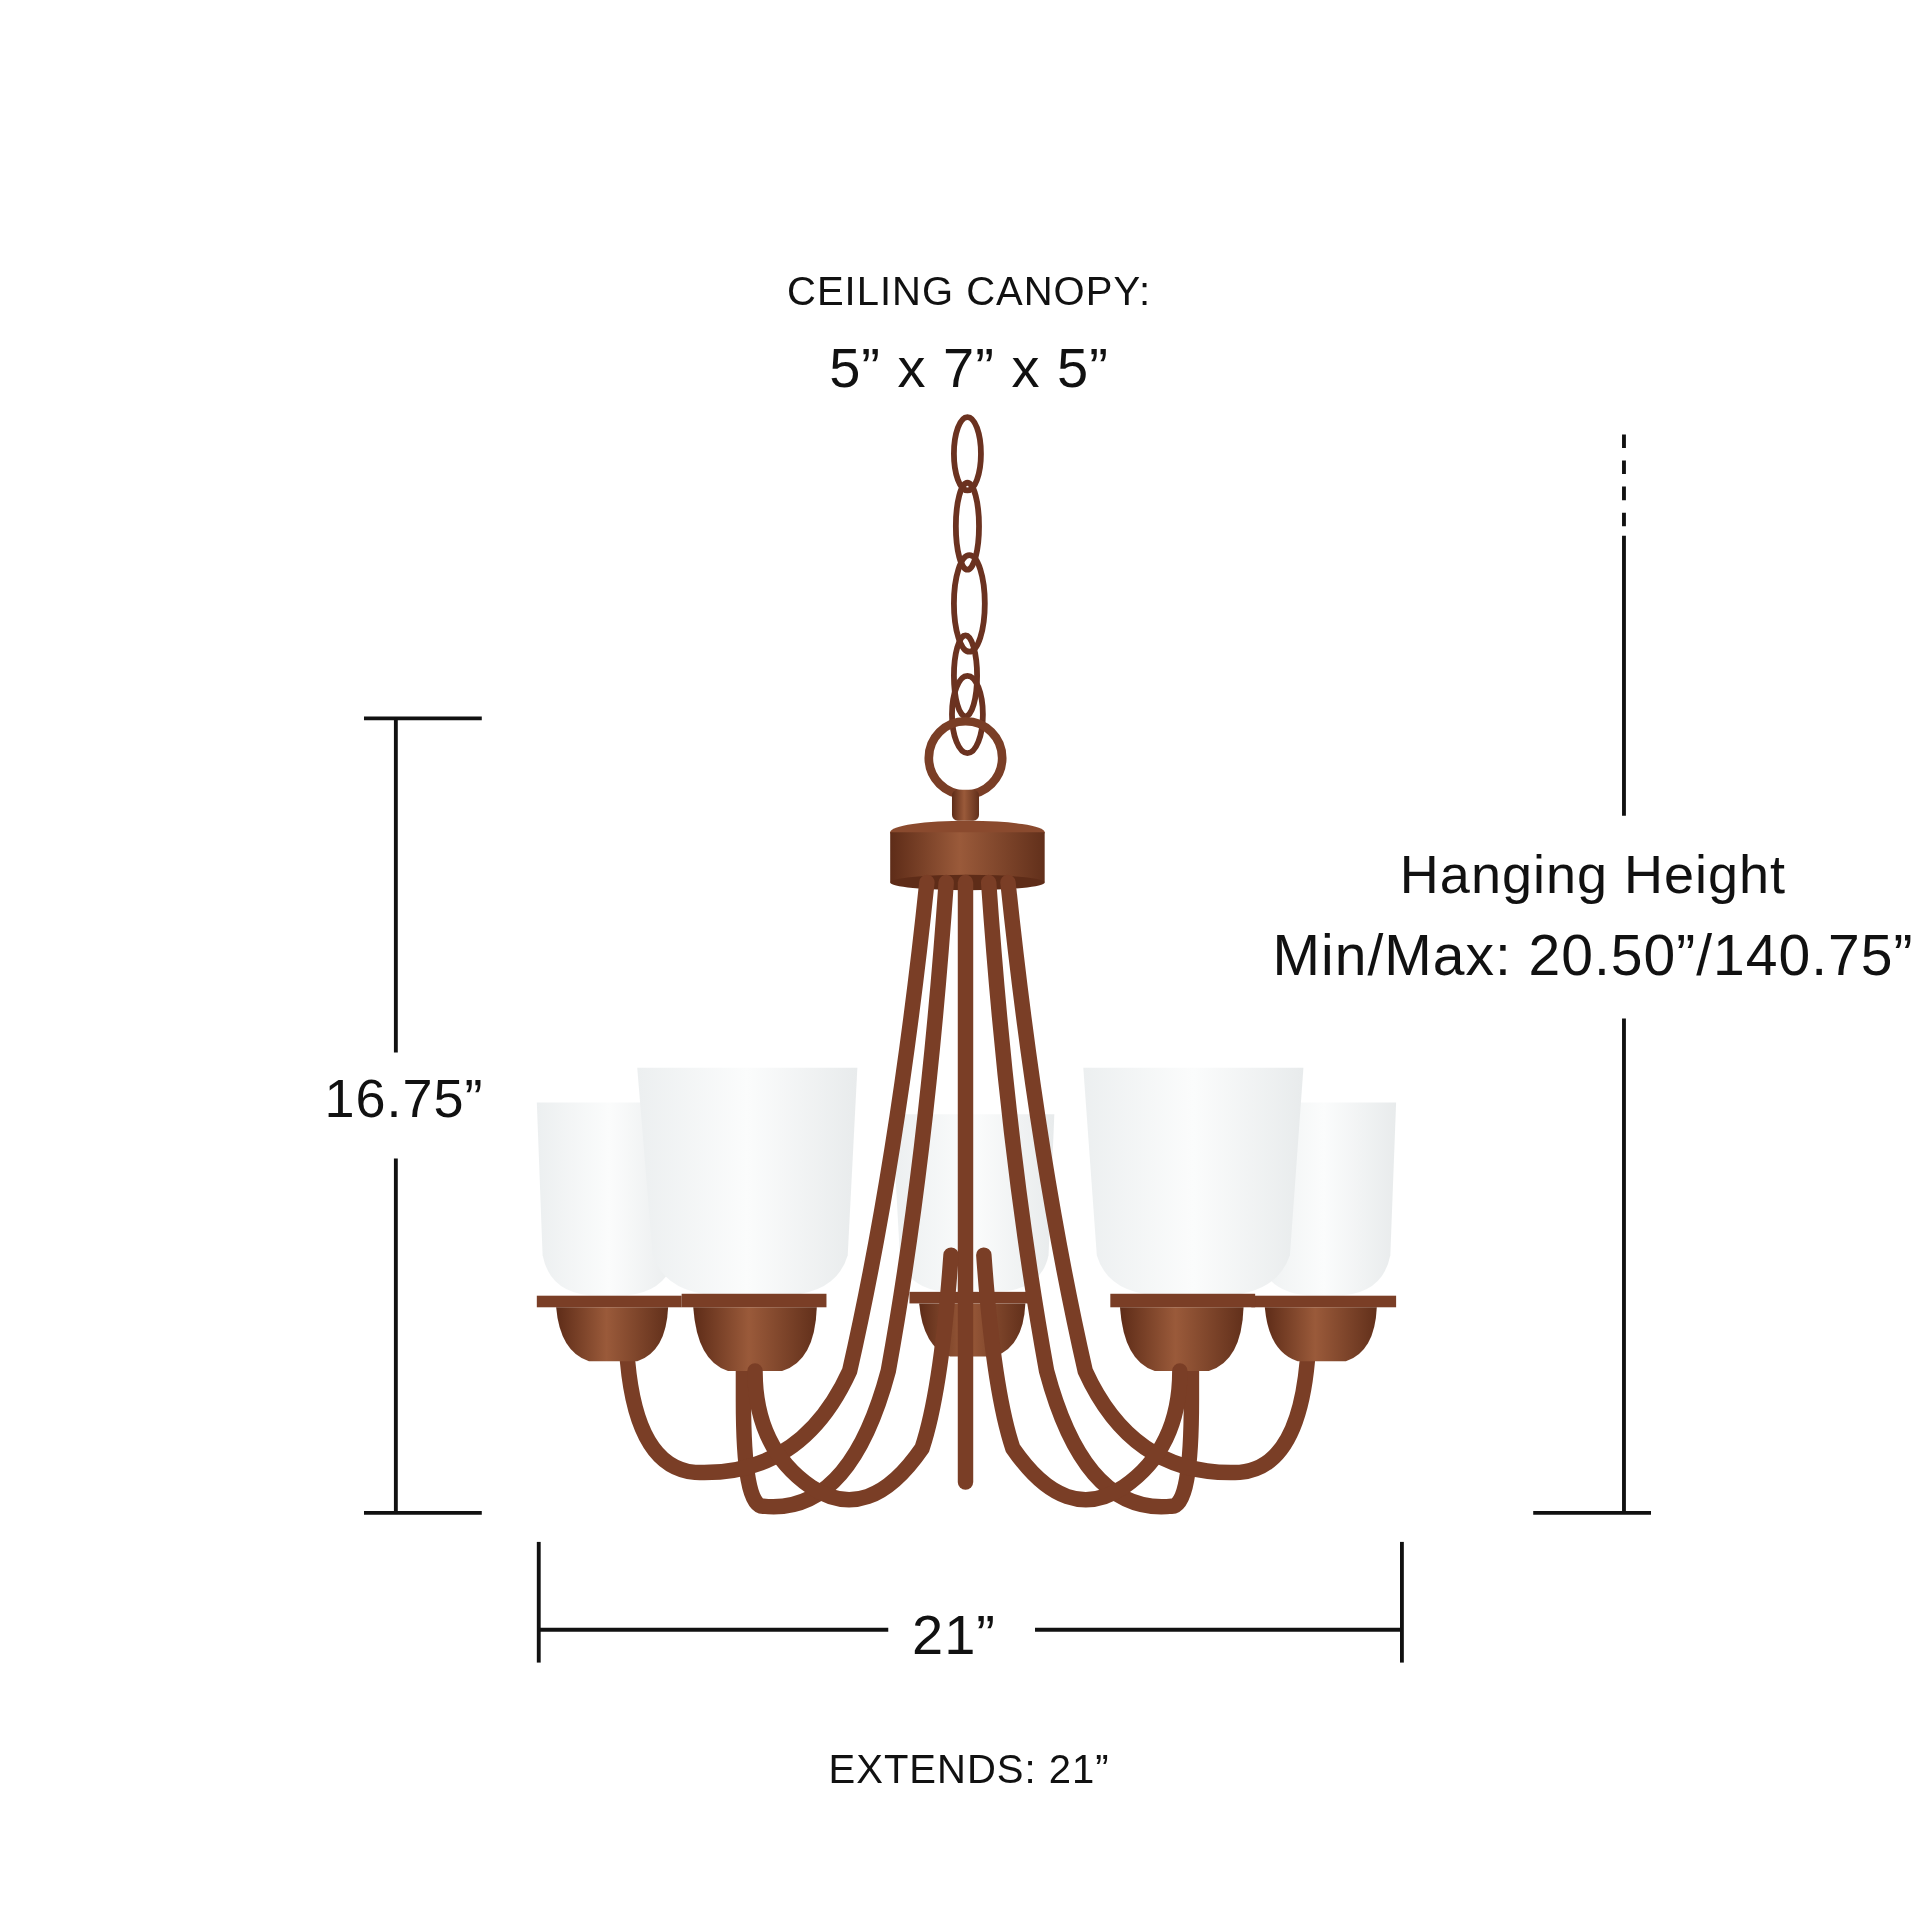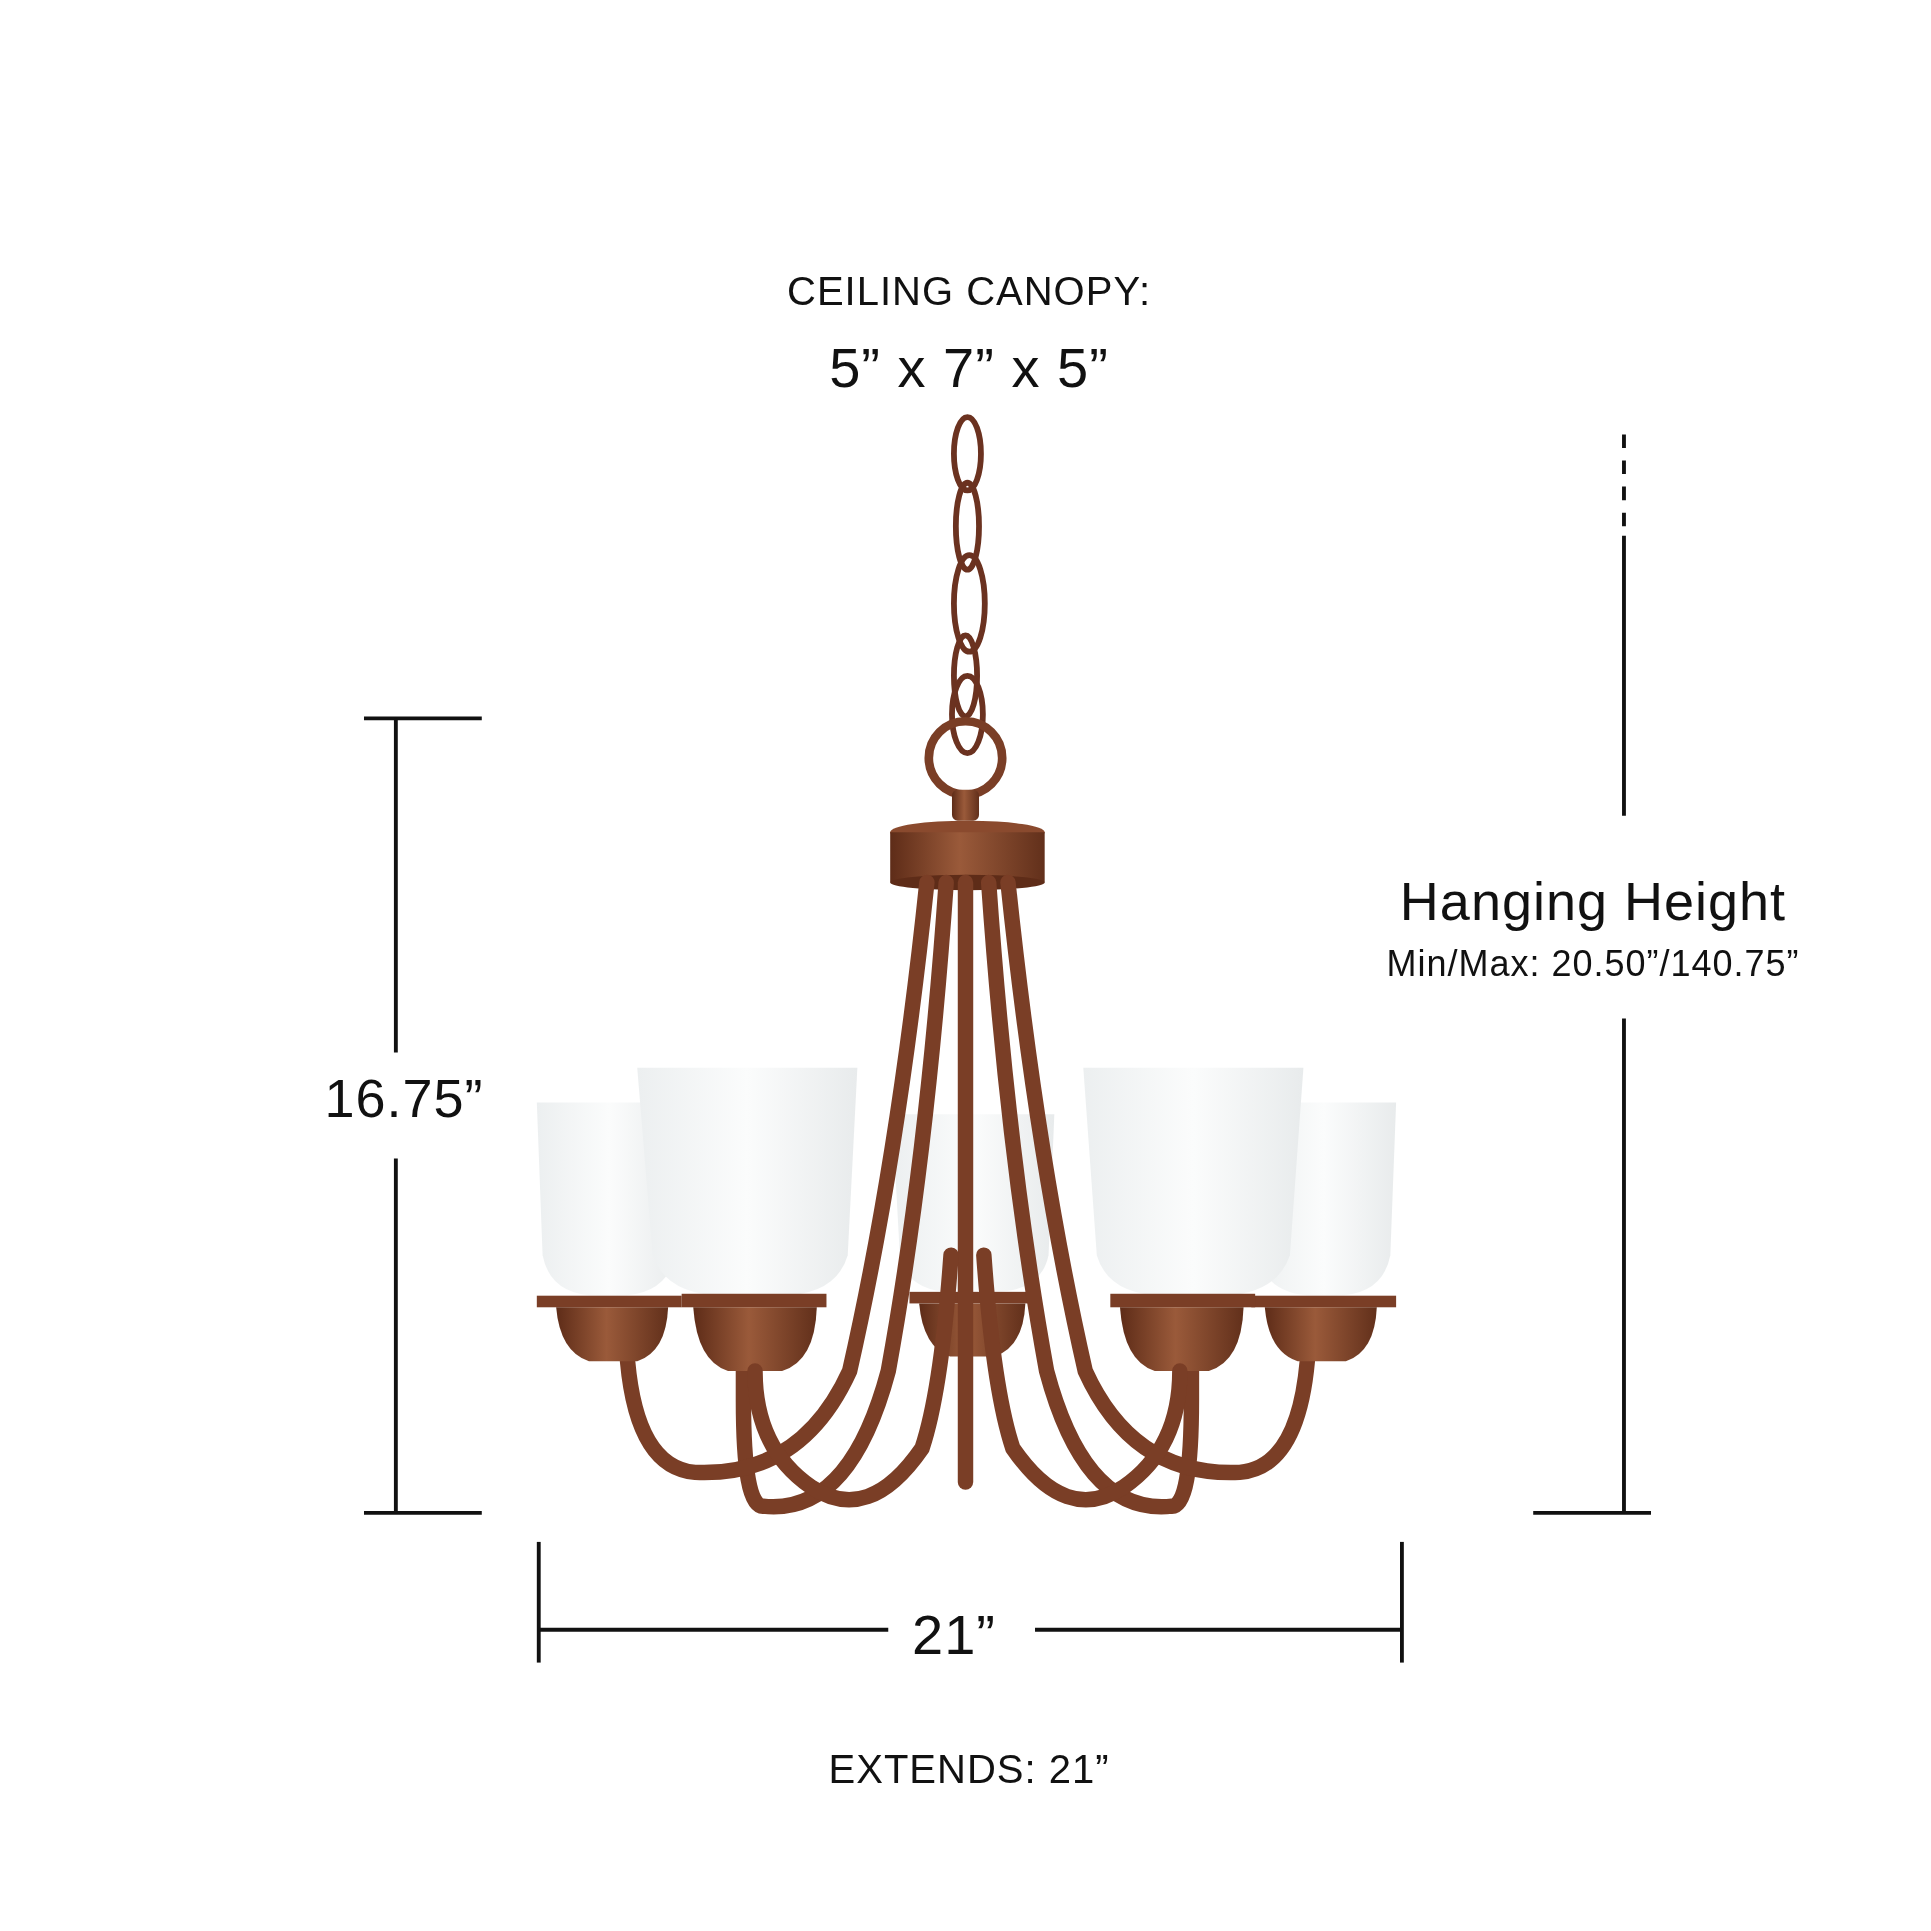--- a/index.html
+++ b/index.html
@@ -2,22 +2,22 @@
 <html><head>
   <meta charset="utf-8">
   <style>
     html, body { margin: 0; padding: 0; background: #ffffff; }
     body { width: 1931px; height: 1931px; position: relative; overflow: hidden;
            font-family: "Liberation Sans", "DejaVu Sans", sans-serif; color: #111111; }
     .label { position: absolute; font-weight: 400; letter-spacing: 1px; line-height: 1.15; white-space: nowrap; }
     .center { text-align: center; transform: translateX(-50%); }
     #canopy-title { left: 969px; top: 268px; font-size: 40px; }
     #canopy-dims  { left: 969px; top: 336px; font-size: 56px; }
-    #hh-title     { left: 1593px; top: 870px; font-size: 54px; }
-    #hh-value     { left: 1593px; top: 923px; font-size: 36px; margin-top: 20px; }
+    #hh-title     { left: 1593px; top: 843px; font-size: 54px; }
+    #hh-value     { left: 1593px; top: 923px; font-size: 57px; }
     #height-label { left: 404px;  top: 1067px; font-size: 54px; }
     #width-label  { left: 954px; top: 1603px; font-size: 56px; }
     #extends-label{ left: 969px; top: 1746px; font-size: 40px; }
     svg.diagram { position: absolute; left: 0; top: 0; width: 1931px; height: 1931px; }
   </style>
 </head>
 <body>
 
 <div class="label center" id="canopy-title">CEILING CANOPY:</div>
 <div class="label center" id="canopy-dims">5” x 7” x 5”</div>

